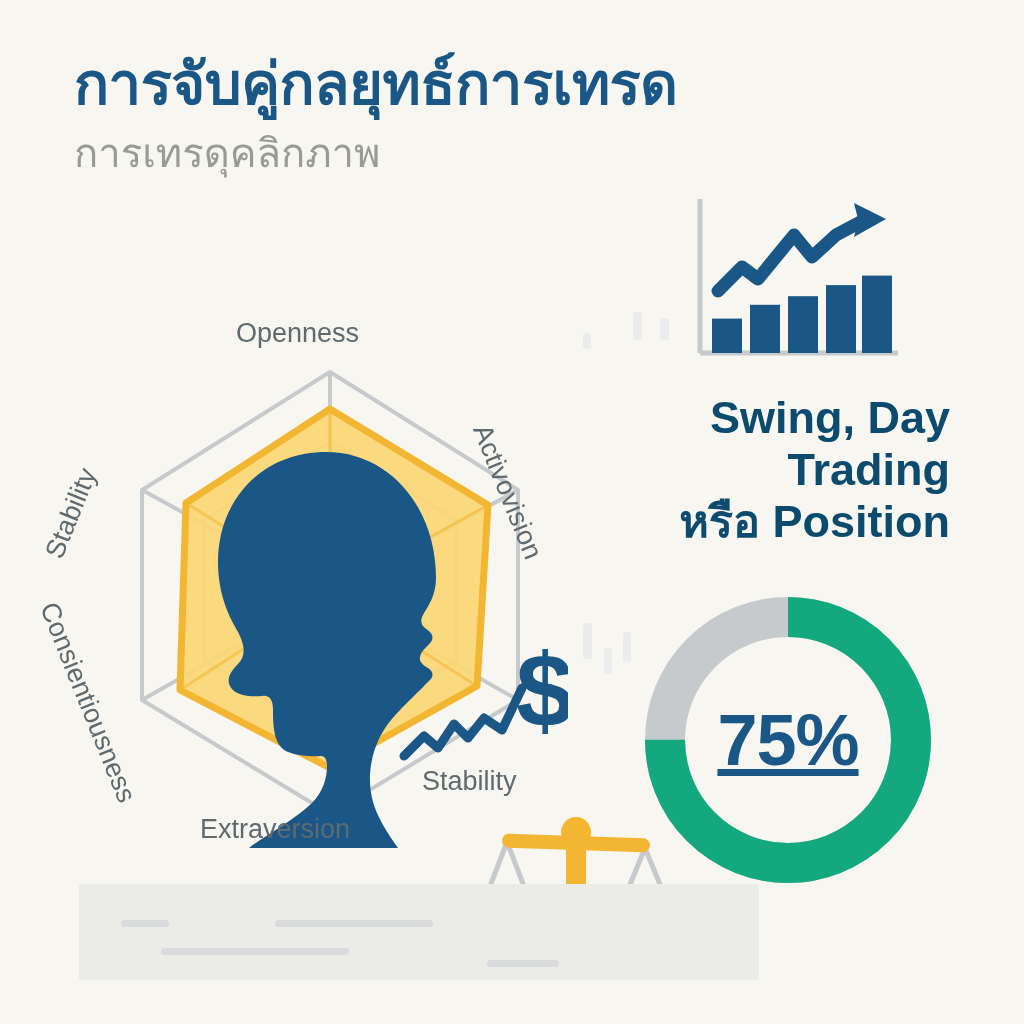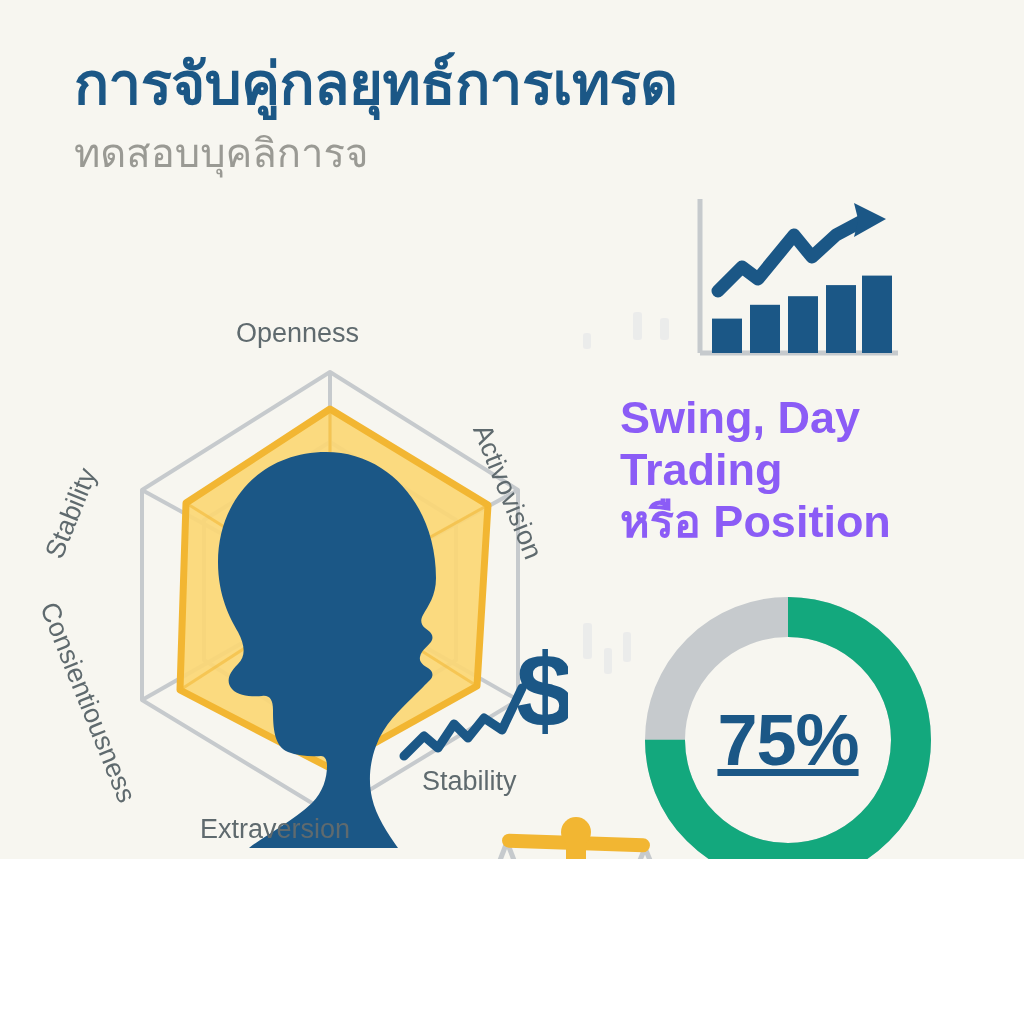--- a/index.html
+++ b/index.html
@@ -7,21 +7,21 @@
     margin: 0;
     padding: 0;
     background: #ffffff;
   }
   body {
     font-family: "Liberation Sans", "DejaVu Sans", sans-serif;
   }
   #poster {
     position: relative;
     width: 1024px;
-    height: 859px;
+    height: 1024px;
     background: #f7f6f0;
     overflow: hidden;
   }
 
   
   .tick {
     position: absolute;
     background: #e7e8ea;
     border-radius: 3px;
     opacity: .75;
@@ -49,22 +49,22 @@
     margin-top: 12px;
     white-space: nowrap;
   }
 
   
   #right-heading {
     position: absolute;
     left: 620px;
     top: 392px;
     width: 330px;
-    text-align: left;
-    color: #8b5cf6;
+    text-align: right;
+    color: #0c4a6e;
     font-weight: bold;
     font-size: 45px;
     line-height: 1.16;
   }
   #right-heading div { white-space: nowrap; }
 
   
   #radar-wrap {
     position: absolute;
     left: 40px;
@@ -138,21 +138,21 @@
 
   <div class="tick" style="left:633px;top:312px;width:9px;height:28px;"></div>
   <div class="tick" style="left:660px;top:318px;width:9px;height:22px;"></div>
   <div class="tick" style="left:583px;top:333px;width:8px;height:16px;"></div>
   <div class="tick" style="left:583px;top:623px;width:9px;height:36px;"></div>
   <div class="tick" style="left:604px;top:648px;width:8px;height:26px;"></div>
   <div class="tick" style="left:623px;top:632px;width:8px;height:30px;"></div>
 
   <div id="headline">
     <div class="title-line">การจับคู่กลยุทธ์การเทรด</div>
-    <div id="subtitle">ทดสอบบุคลิการจ</div>
+    <div id="subtitle">การเทรดุคลิกภาพ</div>
   </div>
 
   <svg id="barchart" width="255" height="180" viewBox="0 0 255 180">
     <line x1="10" y1="4" x2="10" y2="158" stroke="#c6cacd" stroke-width="5"></line>
     <line x1="10" y1="158" x2="208" y2="158" stroke="#c6cacd" stroke-width="5"></line>
     <rect x="22" y="123.6" width="30" height="34.4" fill="#1b5786"></rect>
     <rect x="60" y="109.8" width="30" height="48.2" fill="#1b5786"></rect>
     <rect x="98" y="101.2" width="30" height="56.8" fill="#1b5786"></rect>
     <rect x="136" y="90.1" width="30" height="67.9" fill="#1b5786"></rect>
     <rect x="172" y="80.6" width="30" height="77.4" fill="#1b5786"></rect>

